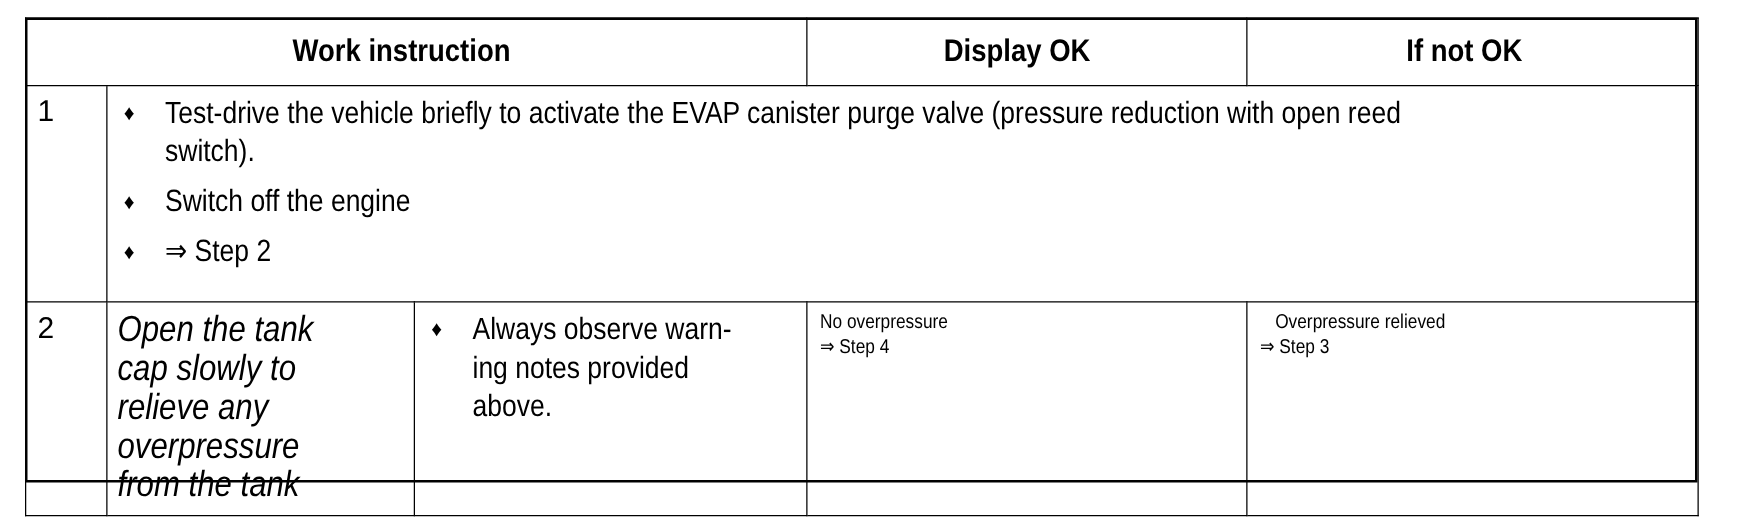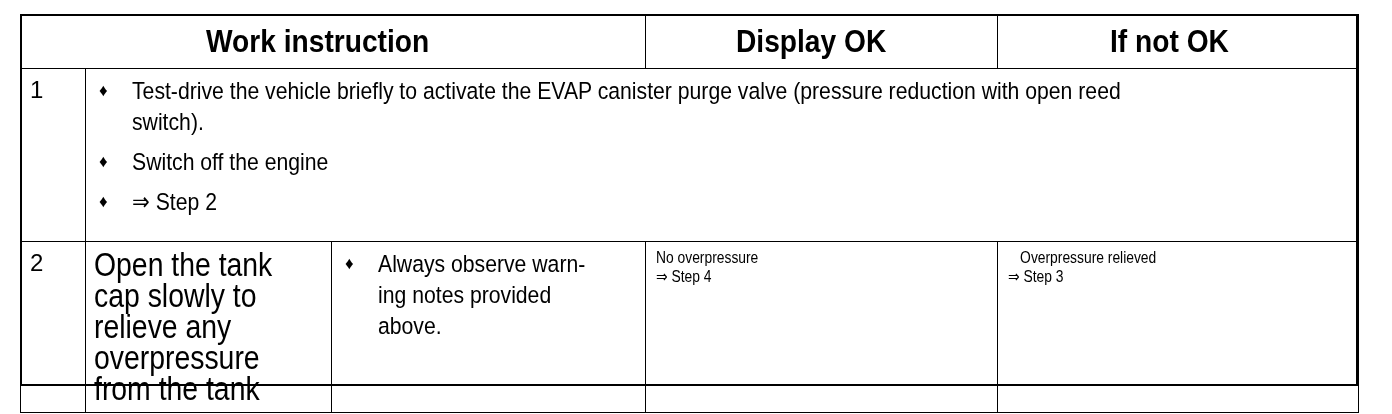--- a/index.html
+++ b/index.html
@@ -62,21 +62,21 @@
     transform: scaleX(0.86);
     transform-origin: left top;
     white-space: pre-wrap;
   }
 
   .hdr-cell {
     height: 53px;
     border-bottom-width: 2.5px;
   }
   .hdr-label {
-    font-size: 32px;
+    font-size: 25px;
     font-weight: bold;
     line-height: 53px;
     padding-left: 10px;
     letter-spacing: 0px;
   }
   .hdr-label .txt {
     display: inline-block;
     transform: scaleX(0.88);
     transform-origin: left center;
   }
@@ -87,23 +87,24 @@
     text-align: left;
   }
   .num {
     font-size: 24px;
     line-height: 1;
     padding: 9px 0 0 9px;
   }
 
   
   .body-text {
-    font-size: 33px;
+    font-size: 29px;
     line-height: 31px;
     padding: 7px 8px 8px 8px;
+    font-style: italic;
   }
 
   
   ul.blist {
     list-style: none;
     margin: 0;
     padding: 6px 6px 6px 13px;
   }
   ul.blist li {
     position: relative;

